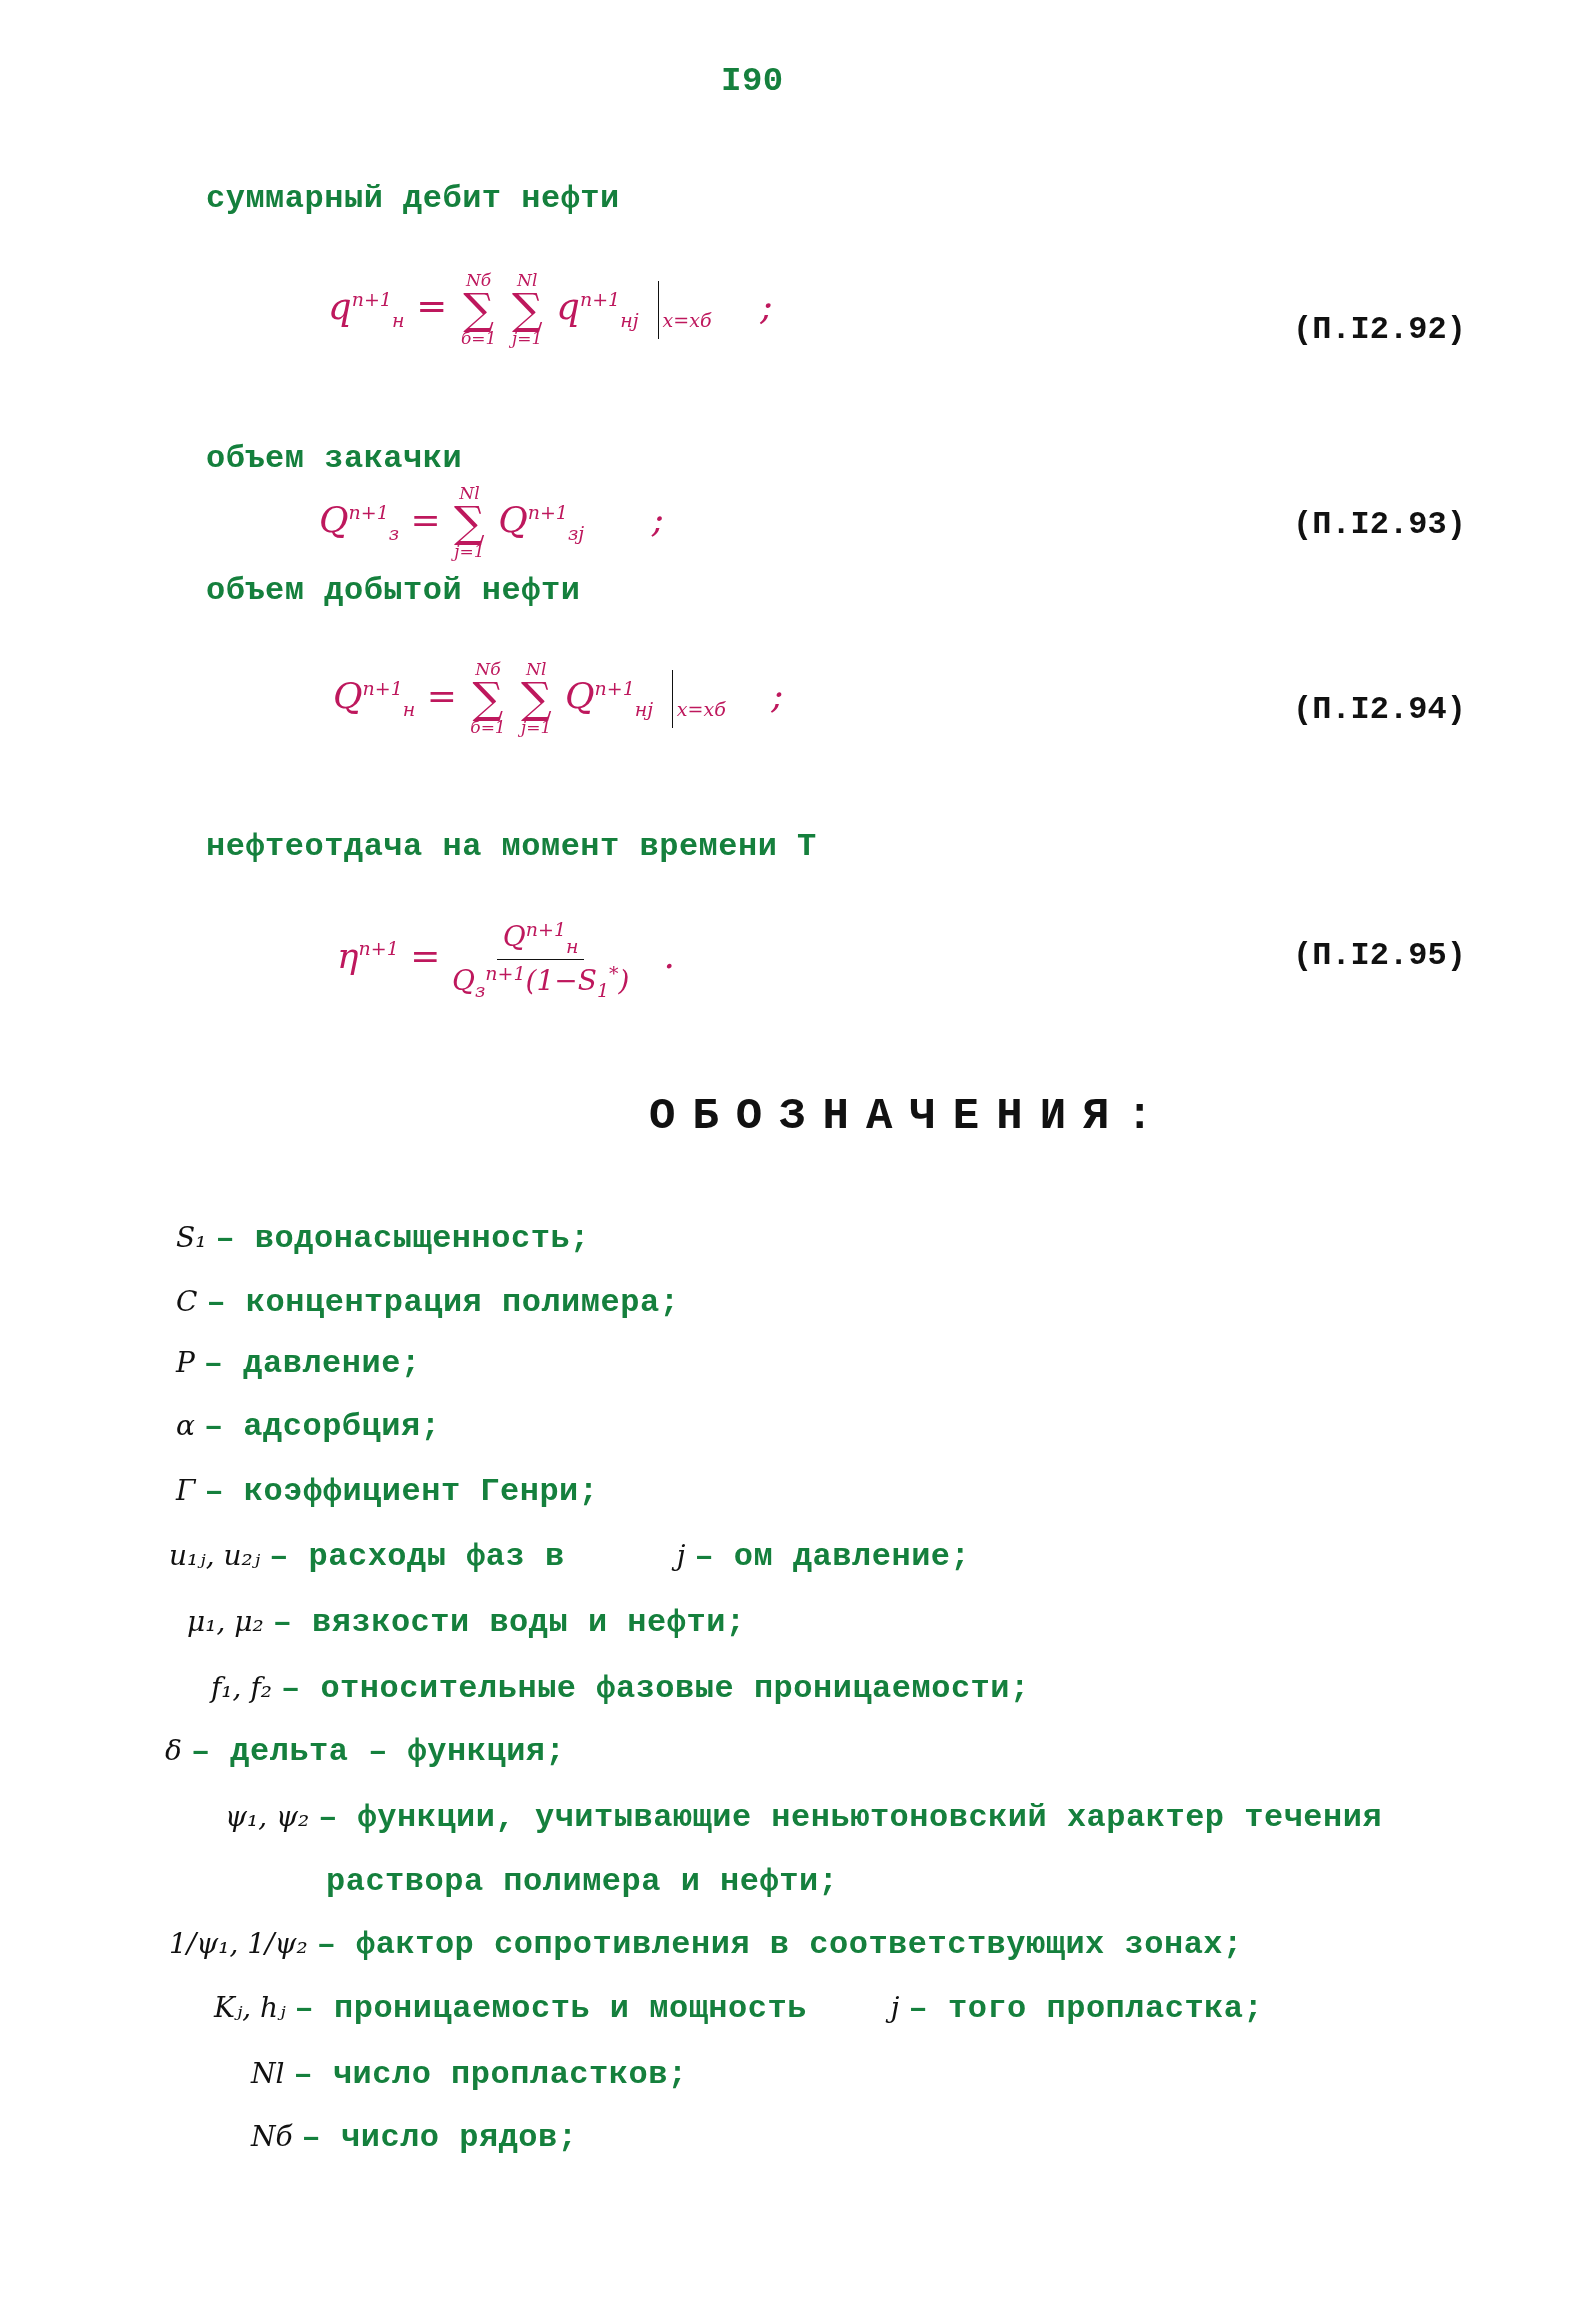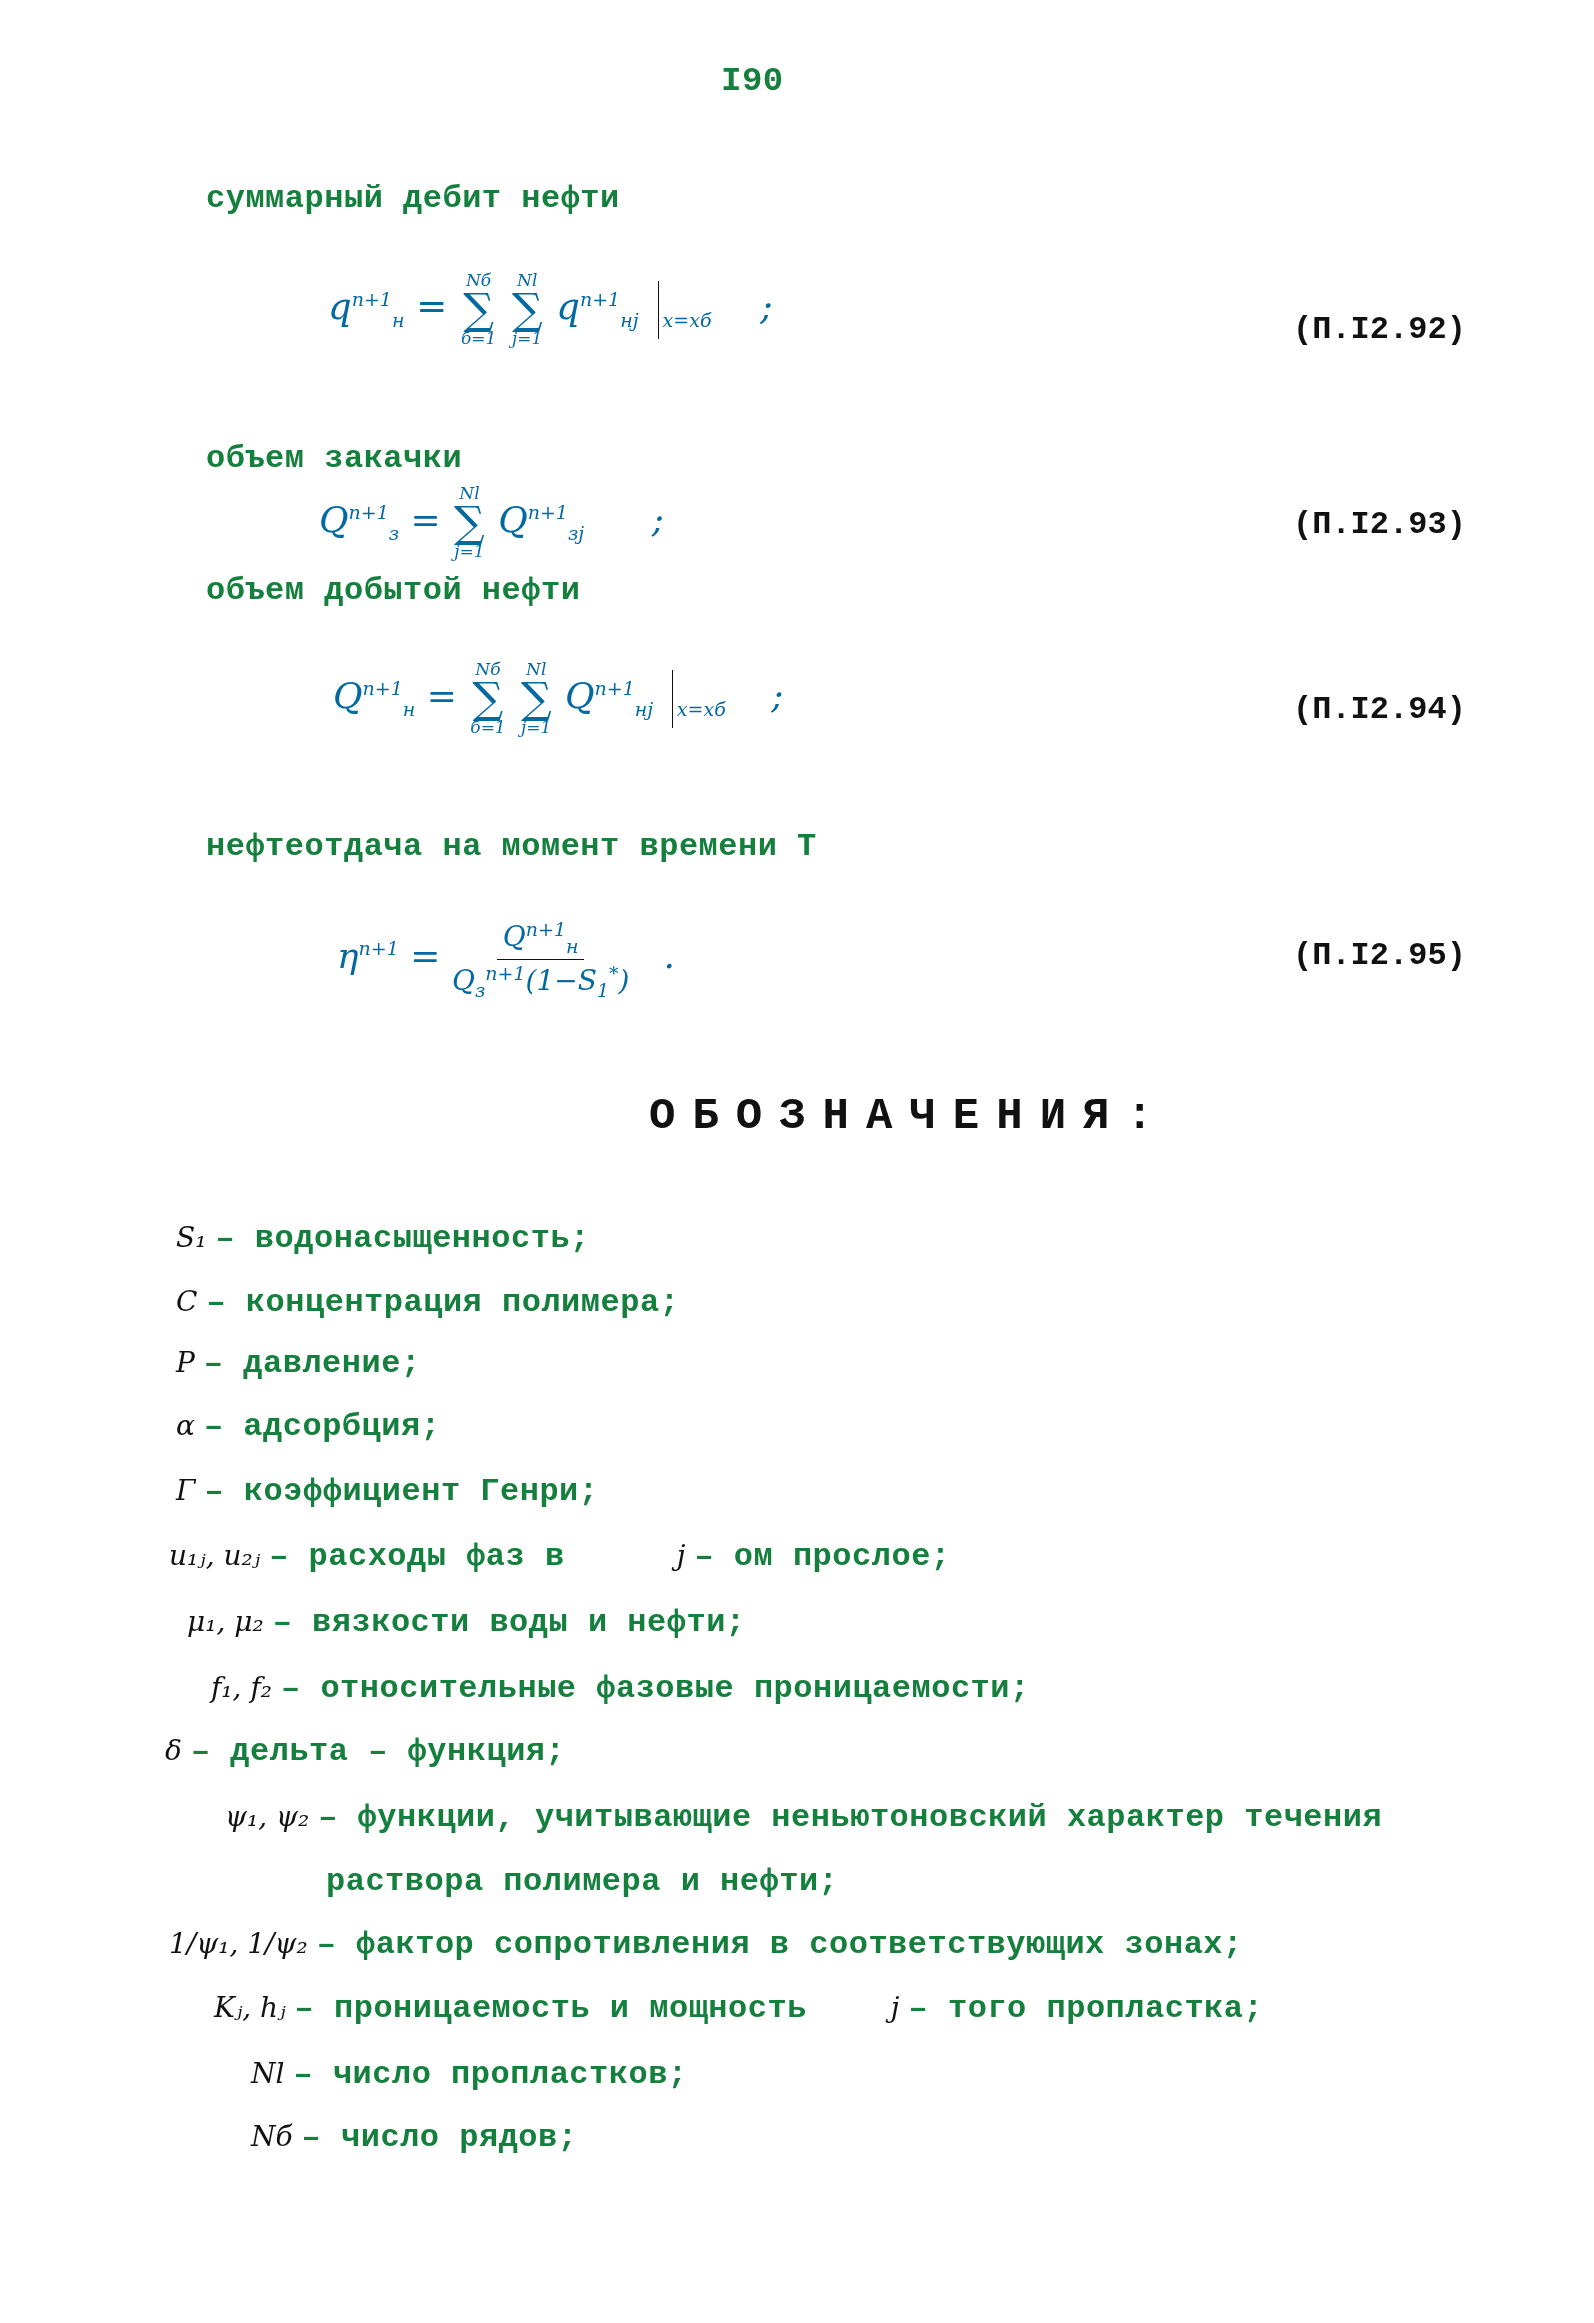--- a/index.html
+++ b/index.html
@@ -1,20 +1,20 @@
 <!DOCTYPE html>
 <html style="font-size:15px"><head>
 <meta charset="utf-8">
 <style>
   html, body { margin:0; padding:0; background:#ffffff; }
   body { width:1595px; height:2324px; position:relative; overflow:hidden;
          font-family:"Liberation Mono","DejaVu Sans Mono",monospace; color:#111; }
   .abs { position:absolute; white-space:nowrap; }
   .tw { font-family:"Liberation Mono","DejaVu Sans Mono",monospace; font-size:32px; letter-spacing:0.5px; font-weight:bold; color:#15803d; }
-  .math { font-family:"DejaVu Serif","Liberation Serif",serif; font-style:italic; color:#0369a1; }
+  .math { font-family:"DejaVu Serif","Liberation Serif",serif; font-style:italic; color:#be185d; }
   .eqnum { font-family:"Liberation Mono","DejaVu Sans Mono",monospace; font-size:32px; font-weight:bold; }
   .heading { font-family:"Liberation Mono","DejaVu Sans Mono",monospace; font-size:44px; font-weight:bold; letter-spacing:17px; }
   .sum { display:inline-flex; flex-direction:column; align-items:center; vertical-align:middle; margin:0 1.9px; }
   .sum .lim { font-size:17px; line-height:17px; font-style:italic; }
   .sum .sig { font-size:43px; line-height:41px; font-style:normal; }
   sup, sub { font-size:19px; }
   .bar { display:inline-block; border-left:1.9px solid #111; height:58px; vertical-align:middle; margin:0 3.7px 0 7.5px; }
   .frac { display:inline-flex; flex-direction:column; align-items:center; vertical-align:middle; }
   .frac .num { border-bottom:1.9px solid #111; padding:0 5.6px 1.9px; }
   .frac .den { padding-top:1.9px; }
@@ -114,21 +114,21 @@
   <span class="tw">– адсорбция;</span>
 </div>
 <div class="abs" style="left:176px; top:1473px;">
   <span class="sym">Γ</span>
   <span class="tw">– коэффициент Генри;</span>
 </div>
 <div class="abs" style="left:169px; top:1538px;">
   <span class="sym">u₁ⱼ, u₂ⱼ</span>
   <span class="tw">– расходы фаз в</span>
   <span class="sym" style="margin-left:103px;">j</span>
-  <span class="tw">– ом прослое;</span>
+  <span class="tw">– ом давление;</span>
 </div>
 <div class="abs" style="left:187px; top:1604px;">
   <span class="sym">μ₁, μ₂</span>
   <span class="tw">– вязкости воды и нефти;</span>
 </div>
 <div class="abs" style="left:211px; top:1670px;">
   <span class="sym">f₁, f₂</span>
   <span class="tw">– относительные фазовые проницаемости;</span>
 </div>
 <div class="abs" style="left:165px; top:1733px;">

